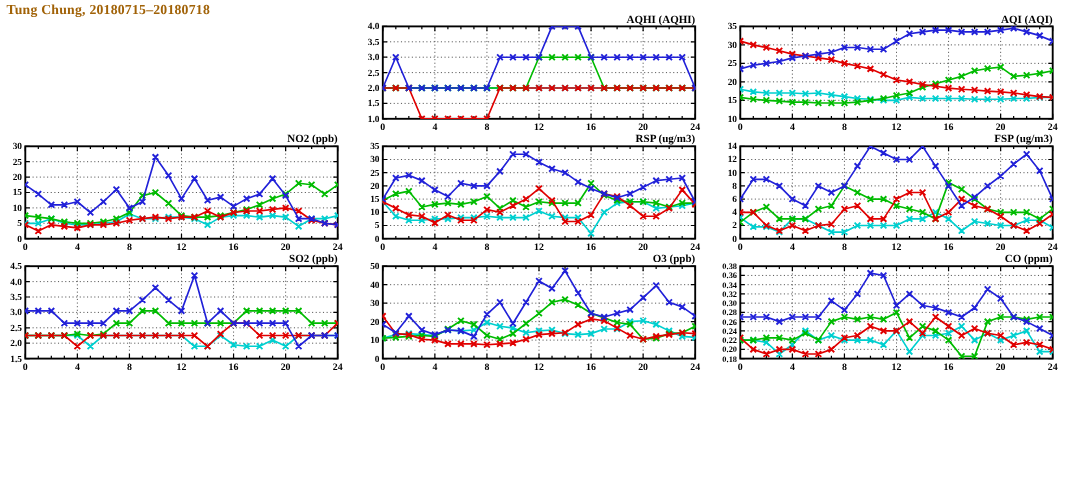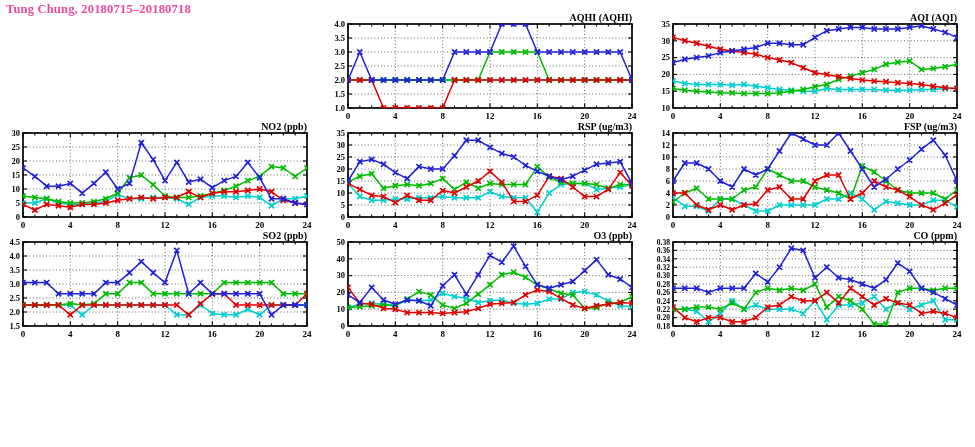--- a/index.html
+++ b/index.html
@@ -1,18 +1,18 @@
 <!DOCTYPE html>
 <html><head>
 <meta charset="utf-8">
 <style>
   html,body{margin:0;padding:0;background:#fff;}
   .page{position:relative;width:975px;height:447px;background:#ffffff;overflow:hidden;
         font-family:"Liberation Serif","DejaVu Serif",serif;}
-  .page-title{position:absolute;left:6px;top:2px;font-size:12.5px;font-weight:700;color:#ec4899;
+  .page-title{position:absolute;left:6px;top:2px;font-size:12.5px;font-weight:700;color:#a16207;
               letter-spacing:0.2px;text-align:right;}
   .chart{position:absolute;width:321px;height:114px;}
   svg text{font-family:"Liberation Serif","DejaVu Serif",serif;font-weight:700;fill:#000;}
 </style>
 </head>
 <body>
 
 <div class="page">
   <div class="page-title">Tung Chung, 20180715–20180718</div>
 

